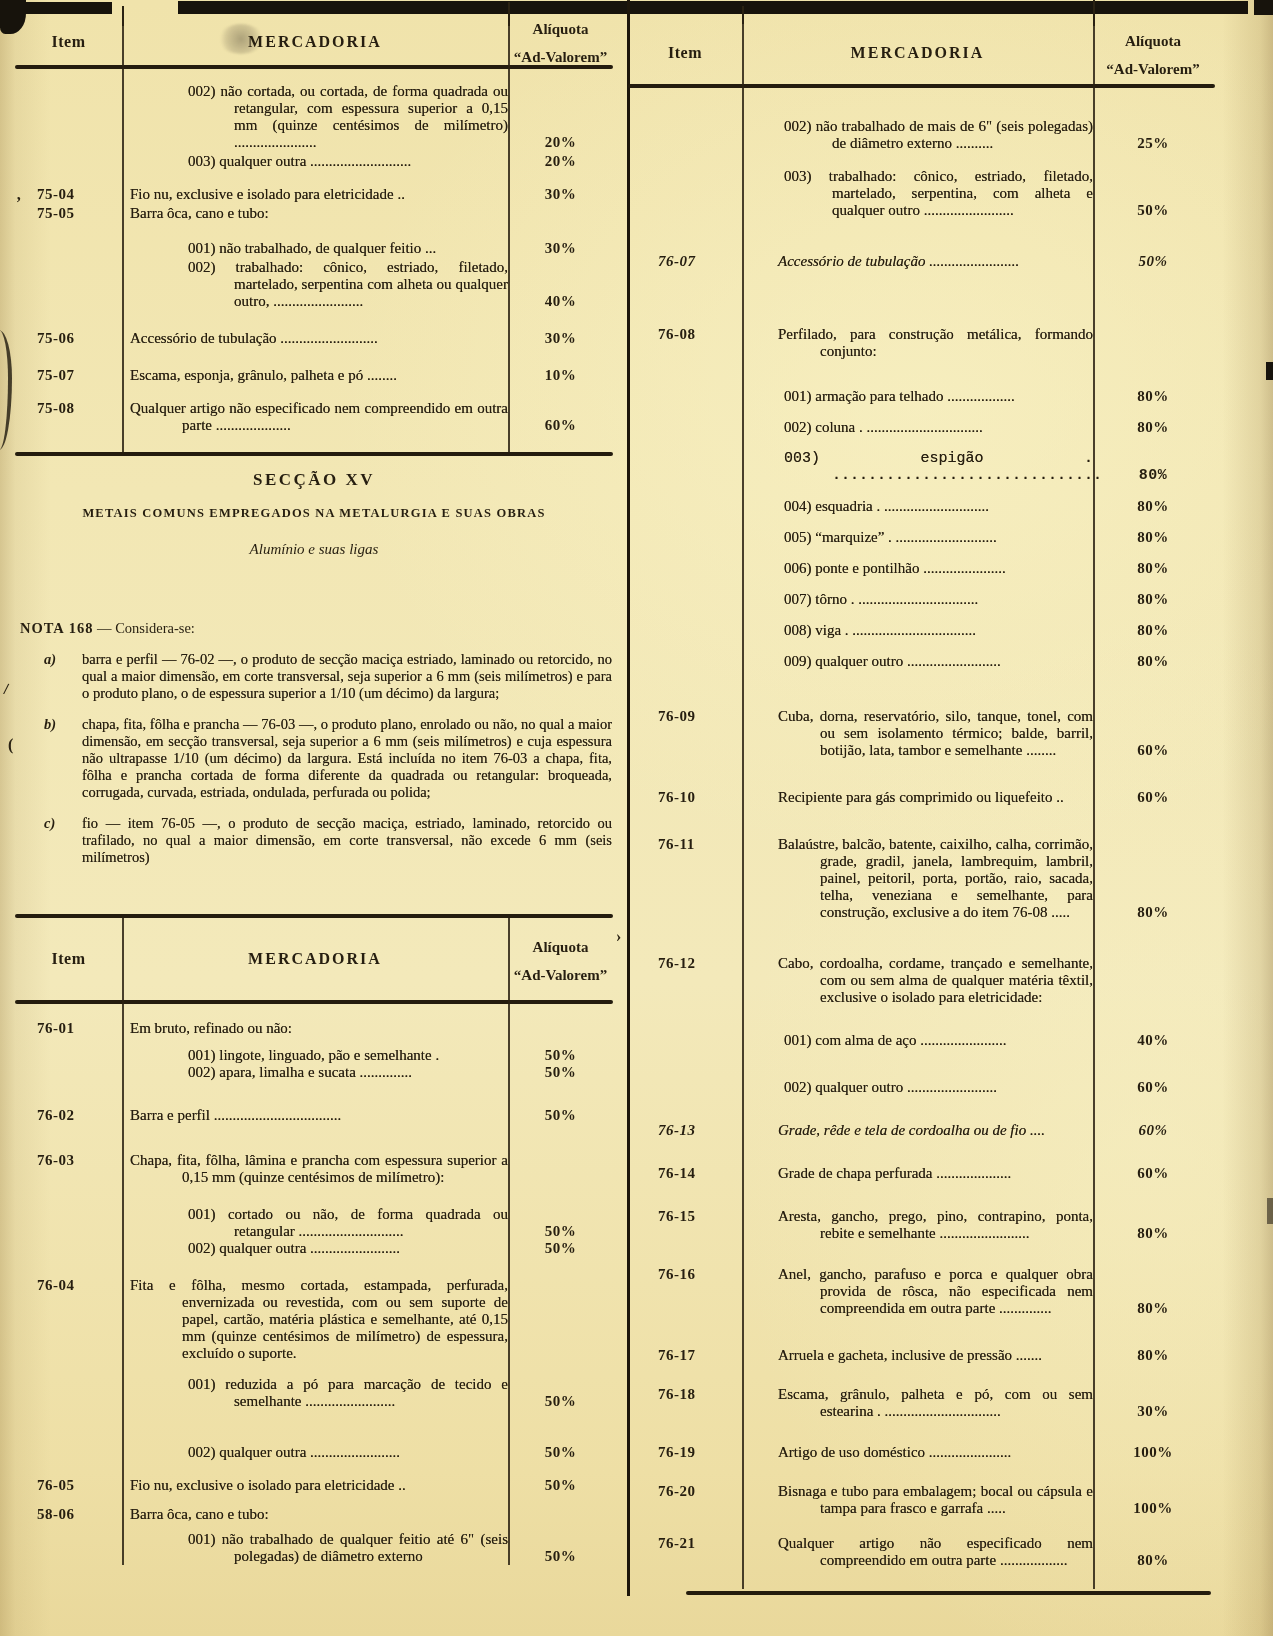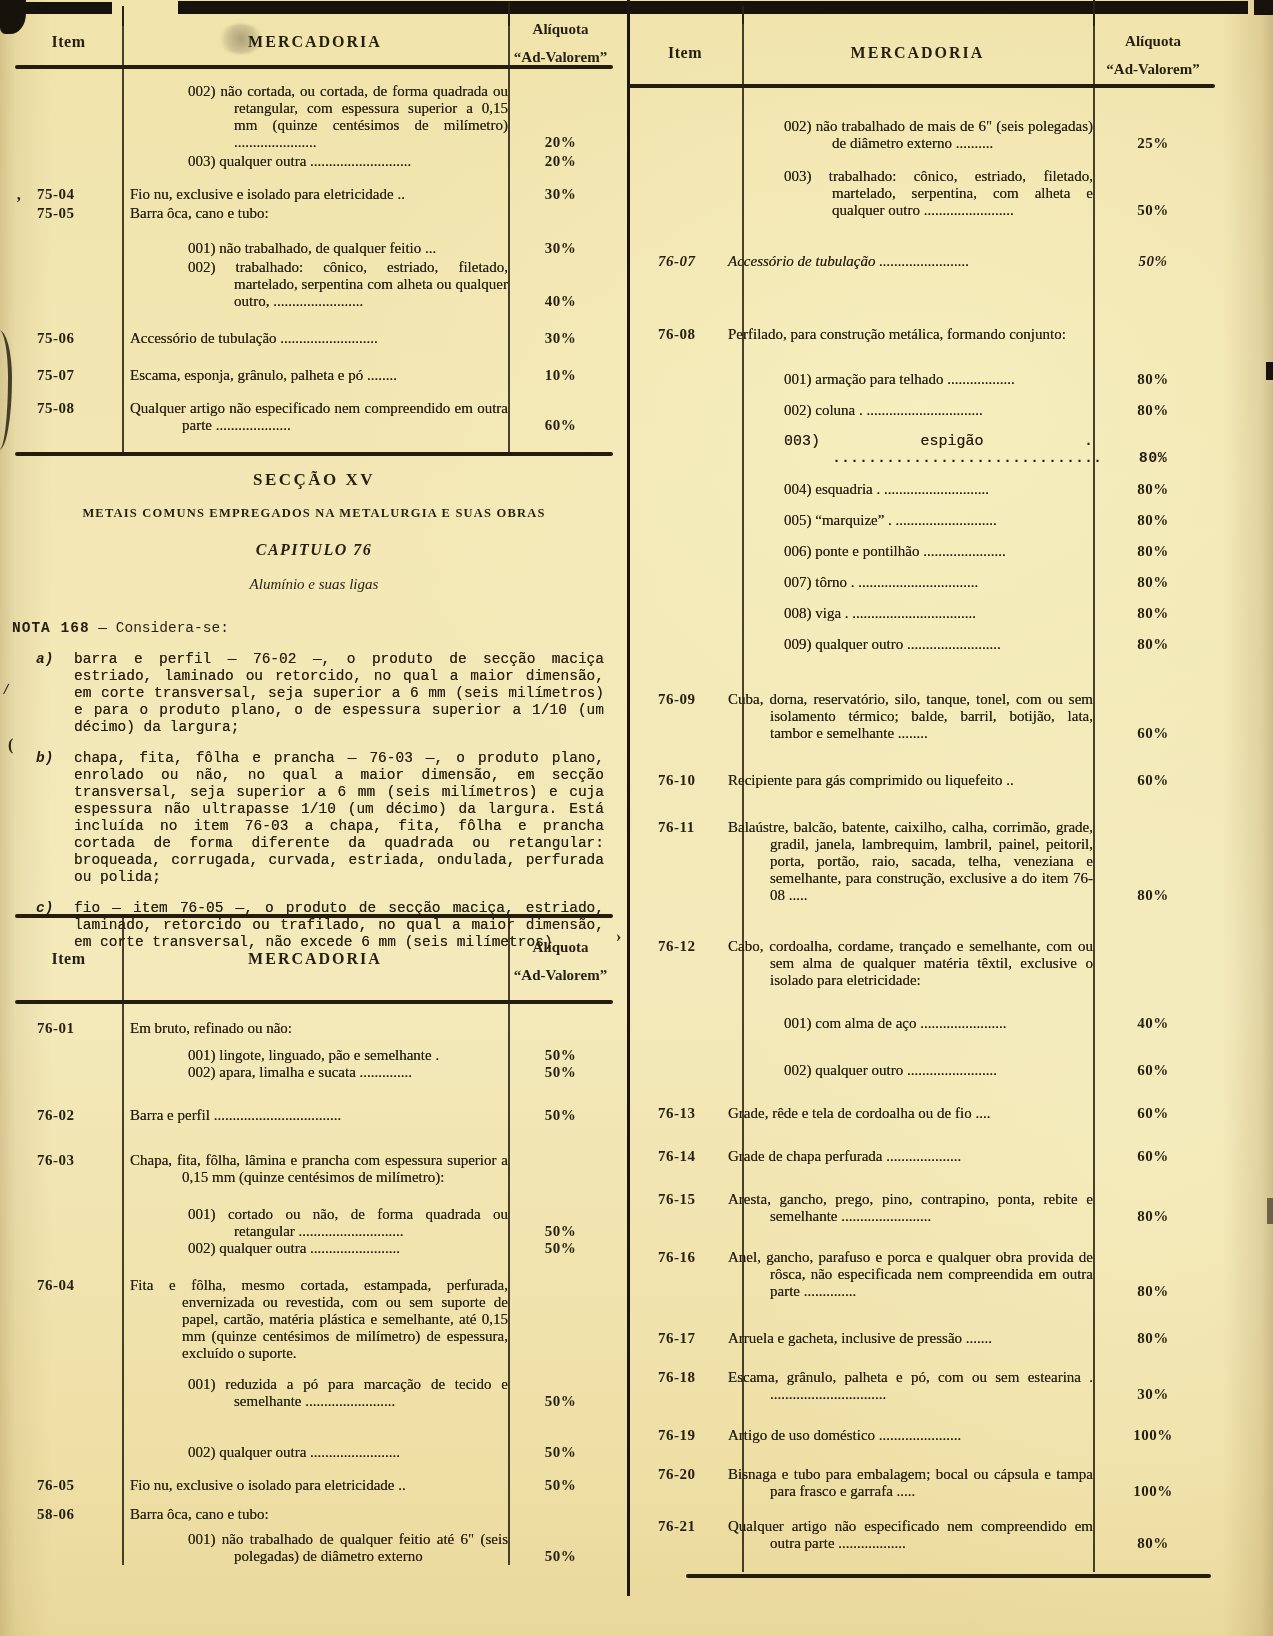--- a/index.html
+++ b/index.html
@@ -34,21 +34,21 @@
   .tbl-right .thead,.tbl-right .row{grid-template-columns:114px 351px 120px;}
   .th-item,.th-merc{text-align:center;font-weight:bold;font-size:16px;letter-spacing:.5px;}
   .th-merc{letter-spacing:2px;}
   .th-aliq{text-align:center;font-weight:bold;font-size:15px;line-height:1;display:flex;flex-direction:column;gap:13px;padding-top:4px;}
   .row{display:grid;font-size:15px;line-height:17px;}
   .c-item{font-weight:bold;padding-left:22px;letter-spacing:.5px;}
   .tbl-right .c-item{padding-left:30px;}
   .c-text{text-align:justify;text-shadow:0 0 .4px rgba(40,30,14,.75);}
   .tbl-left .row.main .c-text{padding-left:60px;text-indent:-52px;}
   .tbl-left .row.sub  .c-text{padding-left:112px;text-indent:-46px;}
-  .tbl-right .row.main .c-text{padding-left:28px;text-indent:-42px;}
+  .tbl-right .row.main .c-text{padding-left:78px;text-indent:-42px;}
   .tbl-right .row.sub  .c-text{padding-left:90px;text-indent:-48px;}
   .c-val{font-weight:bold;text-align:center;align-self:end;font-size:15px;letter-spacing:.5px;}
   
   .sect{position:absolute;text-align:center;}
   .sect-title{font-weight:bold;font-size:17px;letter-spacing:2.5px;margin-bottom:16px;}
   .sect-sub{font-weight:bold;font-size:12.5px;letter-spacing:1.2px;margin-bottom:20px;}
   .chap-title{font-weight:bold;font-style:italic;font-size:16px;letter-spacing:1.5px;margin-bottom:17px;}
   .chap-sub{font-style:italic;font-size:15px;}
   .note{position:absolute;font-size:14.5px;line-height:17px;}
   .note-label{margin-bottom:6px;}
@@ -141,25 +141,24 @@
           <div class="c-text">Qualquer artigo não especificado nem compreendido em outra parte ....................</div>
           <div class="c-val">60%</div>
         </div>
       </div>
     <div class="hrule" style="margin-top:18px;"></div>
   </section>
 
   <div class="sect" style="left:15px;top:470px;width:598px;">
     <div class="sect-title">SECÇÃO XV</div>
     <div class="sect-sub">METAIS COMUNS EMPREGADOS NA METALURGIA E SUAS OBRAS</div>
-    <div class="chap-title">CAPITULO 76</div>
     <div class="chap-sub">Alumínio e suas ligas</div>
   </div>
 
-  <div class="note" style="left:12px;top:620px;width:592px;font-family:Liberation Mono, monospace;">
+  <div class="note" style="left:20px;top:620px;width:592px;">
     <div class="note-label">
       <b>NOTA 168</b>
       <span>— Considera-se:</span>
     </div>
     <div>
         <div class="note-item">
           <div class="note-letter">a)</div>
           <div class="note-text">barra e perfil — 76-02 —, o produto de secção maciça estriado, laminado ou retorcido, no qual a maior dimensão, em corte transversal, seja superior a 6 mm (seis milímetros) e para o produto plano, o de espessura superior a 1/10 (um décimo) da largura;</div>
         </div>
         <div class="note-item">
@@ -356,21 +355,21 @@
         <div class="row sub" style="margin-top: 26px;">
           <div class="c-item"></div>
           <div class="c-text">001) com alma de aço .......................</div>
           <div class="c-val">40%</div>
         </div>
         <div class="row sub" style="margin-top: 30px;">
           <div class="c-item"></div>
           <div class="c-text">002) qualquer outro ........................</div>
           <div class="c-val">60%</div>
         </div>
-        <div class="row main" style="margin-top: 26px;">
+        <div class="row main" style="margin-top: 26px; font-style: italic;">
           <div class="c-item">76-13</div>
           <div class="c-text">Grade, rêde e tela de cordoalha ou de fio ....</div>
           <div class="c-val">60%</div>
         </div>
         <div class="row main" style="margin-top: 26px;">
           <div class="c-item">76-14</div>
           <div class="c-text">Grade de chapa perfurada ....................</div>
           <div class="c-val">60%</div>
         </div>
         <div class="row main" style="margin-top: 26px;">

